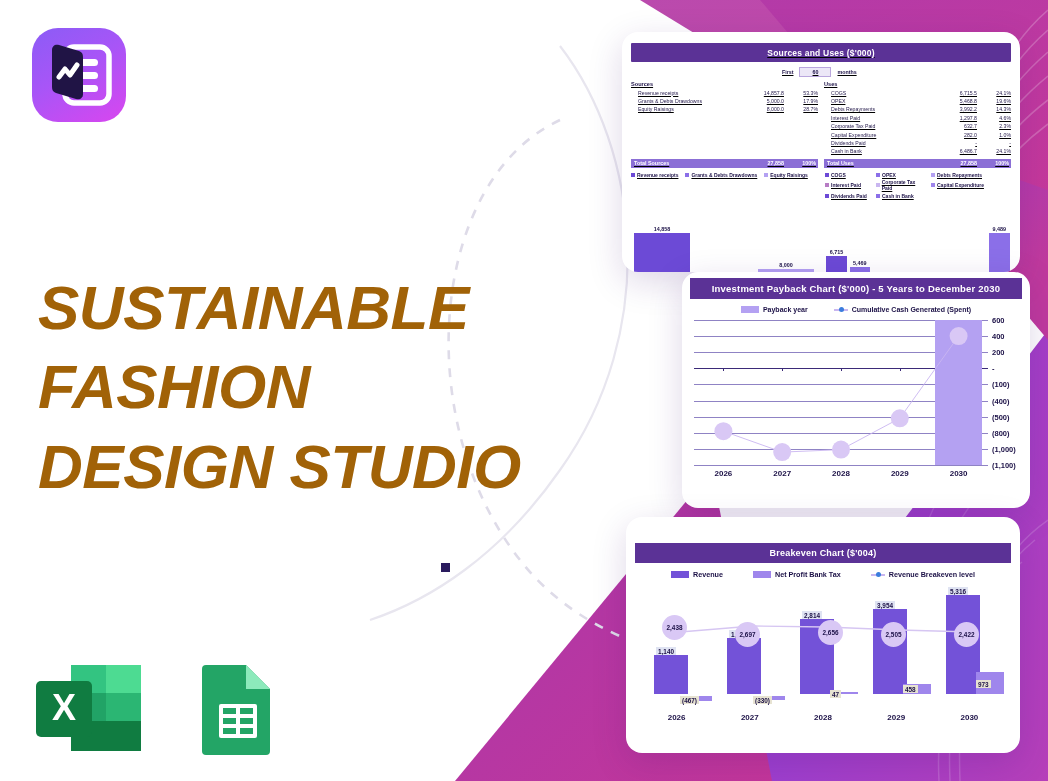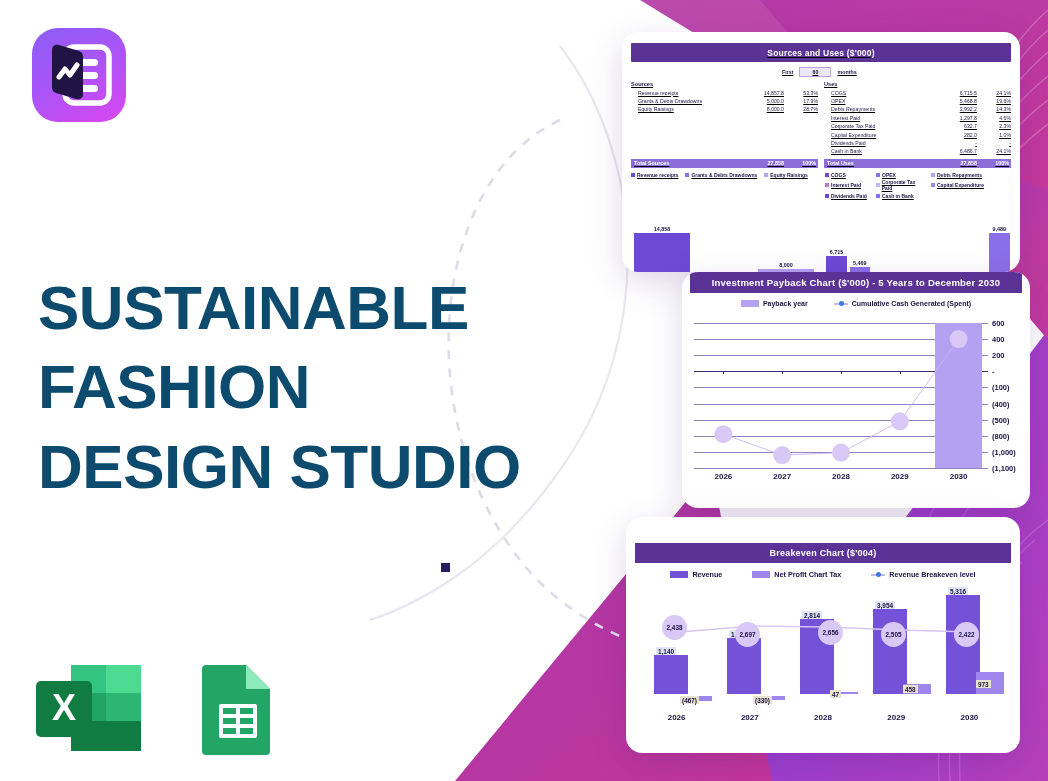--- a/index.html
+++ b/index.html
@@ -25,22 +25,23 @@
   .logo-title {
     font-size:40px; font-weight:bold; color:#1b1046; letter-spacing:-0.5px;
   }
   .logo-sub {
     font-size:30px; font-weight:500; color:#1b1046; letter-spacing:3px; margin-top:5px;
   }
 
   
   .headline {
     position:absolute; left:38px; top:268px;
-    font-size:62px; line-height:1.28; font-weight:bold; color:#0c4a6e;
+    font-size:62px; line-height:1.28; font-weight:bold; color:#a16207;
     letter-spacing:-0.5px;
+    font-style:italic;
   }
 
   
   .app-icons { position:absolute; left:34px; top:660px; display:flex; gap:52px; align-items:flex-start; }
 
   
   .card {
     position:absolute; background:#fff; border-radius:16px;
     box-shadow: 0 10px 34px rgba(60,20,110,0.17);
     overflow:hidden;
@@ -71,24 +72,24 @@
   .legend .sw { width:4px; height:4px; display:inline-block;}
   .su-charts { display:flex; padding:6px 9px 0 9px; gap:8px; height:112px;}
   .su-chart { flex:1; position:relative; }
   .bars { position:absolute; left:0; right:0; bottom:0; height:90px; display:flex; align-items:flex-end; justify-content:space-around; }
   .bar-item { display:flex; flex-direction:column; align-items:center; justify-content:flex-end; height:100%; }
   .bar-val { font-size:5.4px; font-weight:bold; color:#1b1046; margin-bottom:1.5px; white-space:nowrap;}
   .bar { width:100%; }
 
   
   #card-payback { left:682px; top:272px; width:348px; height:236px; }
-  #card-payback .card-title { margin:0 8px 0 8px; font-size:9.5px; padding:5px 0; }
+  #card-payback .card-title { margin:6px 8px 0 8px; font-size:9.5px; padding:5px 0; }
   .pb-legend { display:flex; justify-content:center; gap:26px; font-size:7px; font-weight:bold; color:#1b1046; margin-top:7px;}
   .pb-legend .item { display:flex; align-items:center; gap:4px;}
-  .pb-plot { position:relative; margin:16px 42px 0 12px; height:145px; }
+  .pb-plot { position:relative; margin:7px 42px 0 12px; height:145px; }
   .pb-grid { position:absolute; inset:0; }
   .pb-grid .gl { position:absolute; left:0; right:0; border-top:.8px solid #8f83c4; }
   .pb-grid .gl.zero { border-top:1.6px solid #3b2a78; }
   .pb-ylabels { position:absolute; right:-40px; top:0; bottom:0; width:40px;}
   .pb-ylabels span { position:absolute; font-size:7.5px; font-weight:bold; color:#1b1046; left:4px; transform:translateY(-50%);}
   .pb-xlabels { display:flex; margin:4px 42px 0 12px; }
   .pb-xlabels span { flex:1; text-align:center; font-size:8px; font-weight:bold; color:#1b1046;}
   .pb-tick { position:absolute; width:1px; height:3px; background:#3b2a78; }
 
   
@@ -493,21 +494,21 @@
   <div class="card" id="card-breakeven">
     <div class="card-title">Breakeven Chart ($'004)</div>
 
     <div class="be-legend">
       <span class="item">
         <i style="width:18px;height:7px;background:#7352d8;display:inline-block"></i>
         <span>Revenue</span>
       </span>
       <span class="item">
         <i style="width:18px;height:7px;background:#9f86ec;display:inline-block"></i>
-        <span>Net Profit Chart Tax</span>
+        <span>Net Profit Bank Tax</span>
       </span>
       <span class="item">
         <i class="swatch-line" style="background:#c9b6f0"></i>
         <span>Revenue Breakeven level</span>
       </span>
     </div>
 
     <div class="be-plot">
 
       <svg viewBox="0 0 366 110" preserveAspectRatio="none" style="position:absolute;inset:0;width:100%;height:100%;z-index:2">

